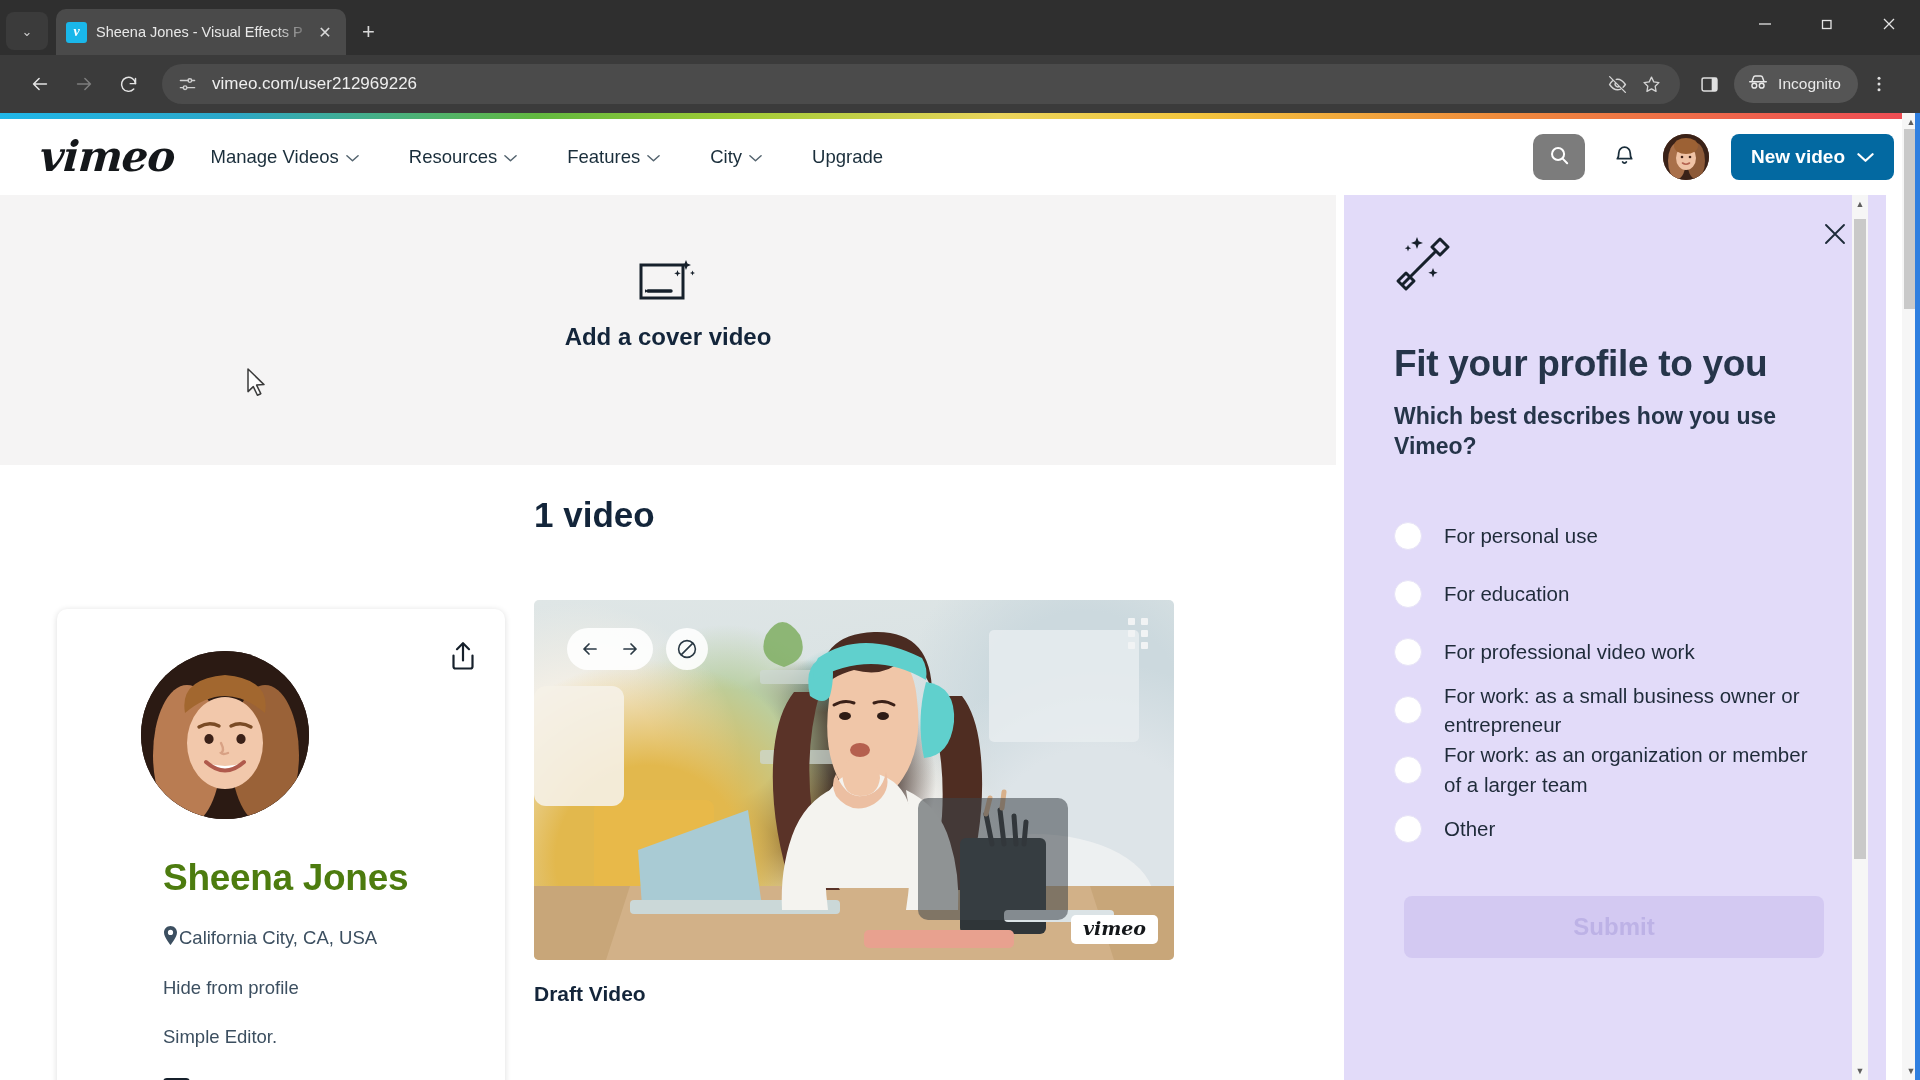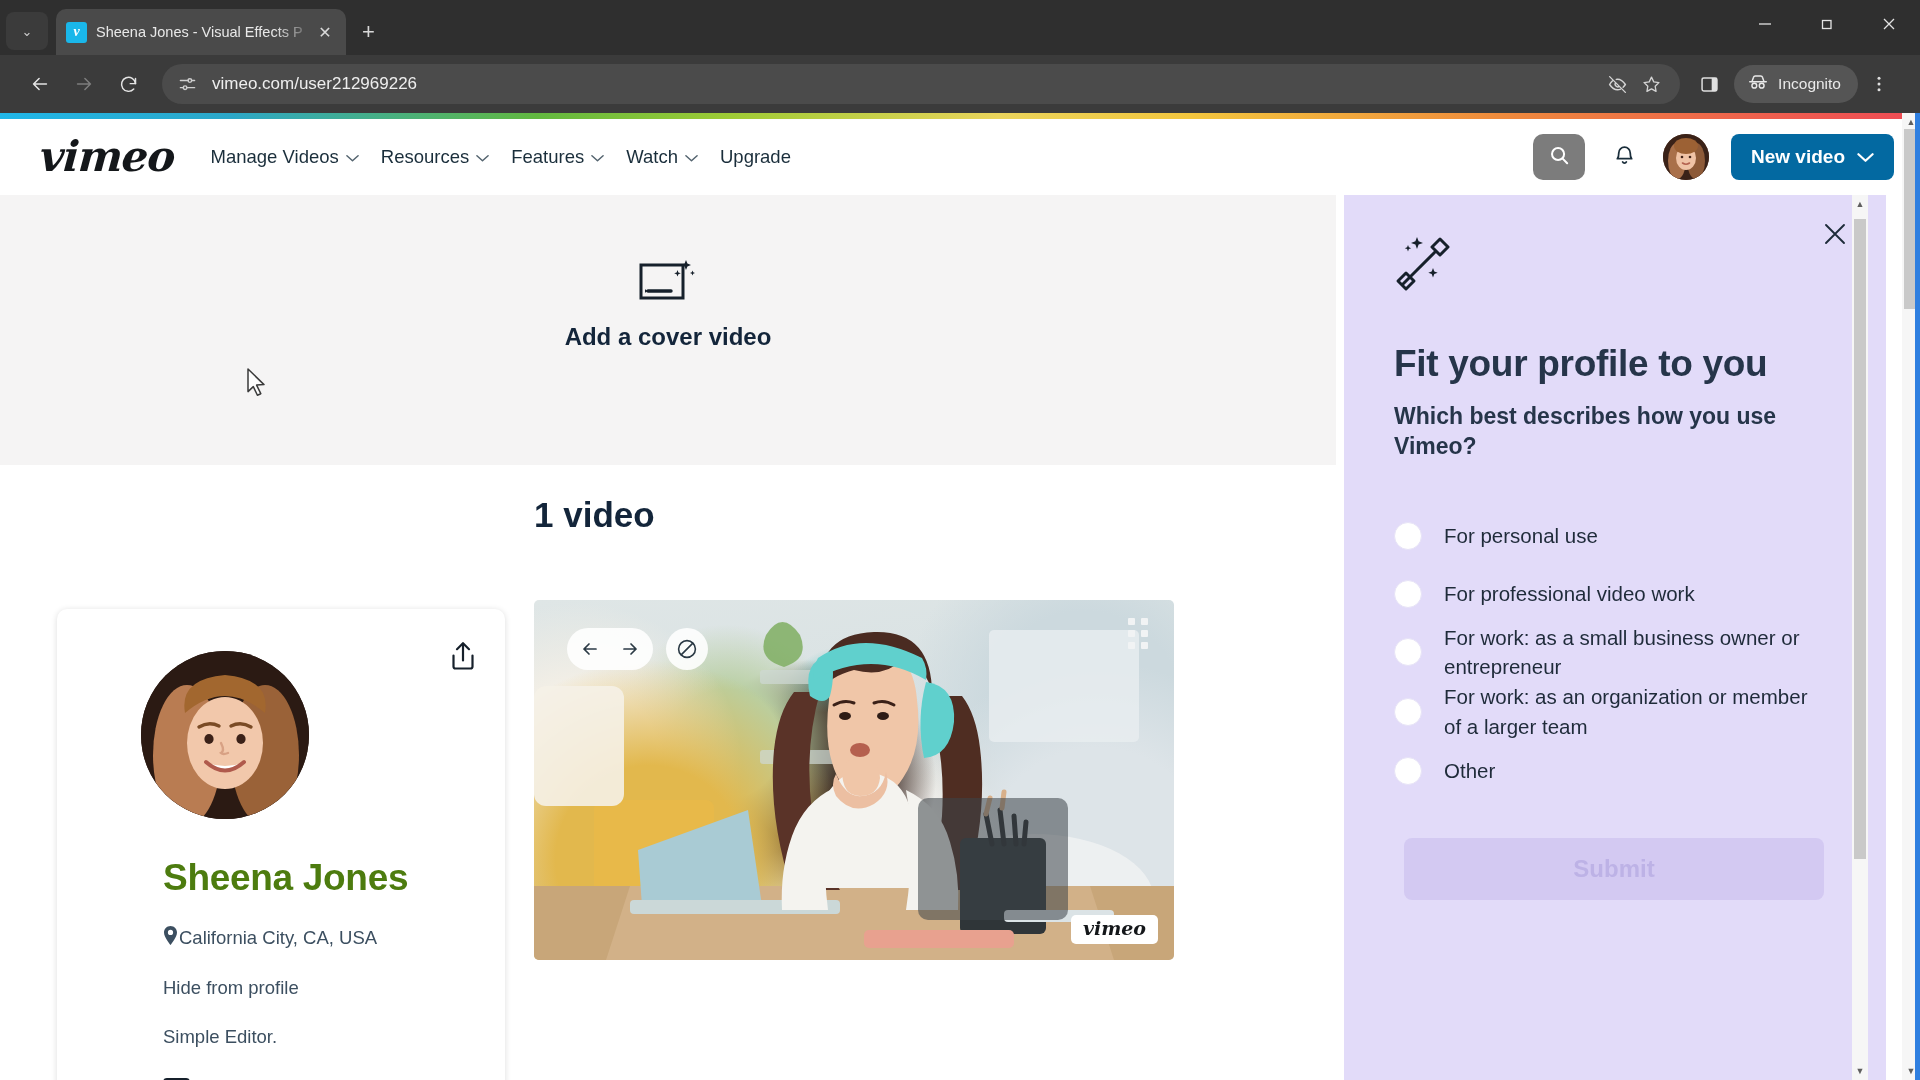--- a/index.html
+++ b/index.html
@@ -97,21 +97,21 @@
   
   .vheader {
     height: 76px; background: #fff; display: flex; align-items: center;
     padding: 0 26px 0 40px; position: relative;
   }
   .vlogo {
     font-family: "DejaVu Serif", serif; font-style: italic; font-weight: 700;
     font-size: 42px; letter-spacing: -1px; color: #14171a; line-height: 1;
     margin-right: 36px; transform: skewX(-4deg);
   }
-  .vnav { display: flex; align-items: center; gap: 22px; }
+  .vnav { display: flex; align-items: center; gap: 50px; }
   .vnav-item {
     display: flex; align-items: center; gap: 7px;
     font-size: 18.5px; color: #1a2e3b; font-weight: 500; white-space: nowrap;
   }
   .caret { display: inline-block; color: #54646f; }
   .vheader-right {
     margin-left: auto; display: flex; align-items: center; gap: 22px;
   }
   .search-btn {
     width: 52px; height: 46px; background: #7c7c7c; border-radius: 10px;
@@ -404,21 +404,21 @@
         </div>
         <div class="vnav-item">
           <span>Features</span>
           <span class="caret">
             <svg width="13" height="9" viewBox="0 0 14 9" fill="none">
                 <path d="M1 1.5L7 7l6-5.5" stroke="currentColor" stroke-width="1.6" stroke-linecap="round" stroke-linejoin="round"></path>
               </svg>
           </span>
         </div>
         <div class="vnav-item">
-          <span>Watch</span>
+          <span>City</span>
           <span class="caret">
             <svg width="13" height="9" viewBox="0 0 14 9" fill="none">
                 <path d="M1 1.5L7 7l6-5.5" stroke="currentColor" stroke-width="1.6" stroke-linecap="round" stroke-linejoin="round"></path>
               </svg>
           </span>
         </div>
         <div class="vnav-item">
           <span>Upgrade</span>
         </div>
       </div>
@@ -589,20 +589,21 @@
             <div class="thumb-grid">
               <i></i>
                 <i></i>
                 <i></i>
                 <i></i>
                 <i></i>
                 <i></i>
             </div>
             <div class="thumb-vimeo-badge">vimeo</div>
           </div>
+          <div class="vid-title">Draft Video</div>
         </div>
       </div>
 
       <div class="survey">
         <div class="survey-inner">
           <div class="survey-close">
             <svg width="26" height="26" viewBox="0 0 26 26" fill="none">
                 <path d="M4 4l18 18M22 4L4 22" stroke="currentColor" stroke-width="1.9" stroke-linecap="round"></path>
               </svg>
           </div>
@@ -621,20 +622,24 @@
           <div class="survey-h1">Fit your profile to you</div>
           <div class="survey-h2">Which best describes how you use Vimeo?</div>
 
           <div class="opts">
             <div class="opt">
               <span class="radio"></span>
               <span class="opt-label">For personal use</span>
             </div>
             <div class="opt">
               <span class="radio"></span>
+              <span class="opt-label">For education</span>
+            </div>
+            <div class="opt">
+              <span class="radio"></span>
               <span class="opt-label">For professional video work</span>
             </div>
             <div class="opt">
               <span class="radio"></span>
               <span class="opt-label">For work: as a small business owner or entrepreneur</span>
             </div>
             <div class="opt">
               <span class="radio"></span>
               <span class="opt-label">For work: as an organization or member of a larger team</span>
             </div>

